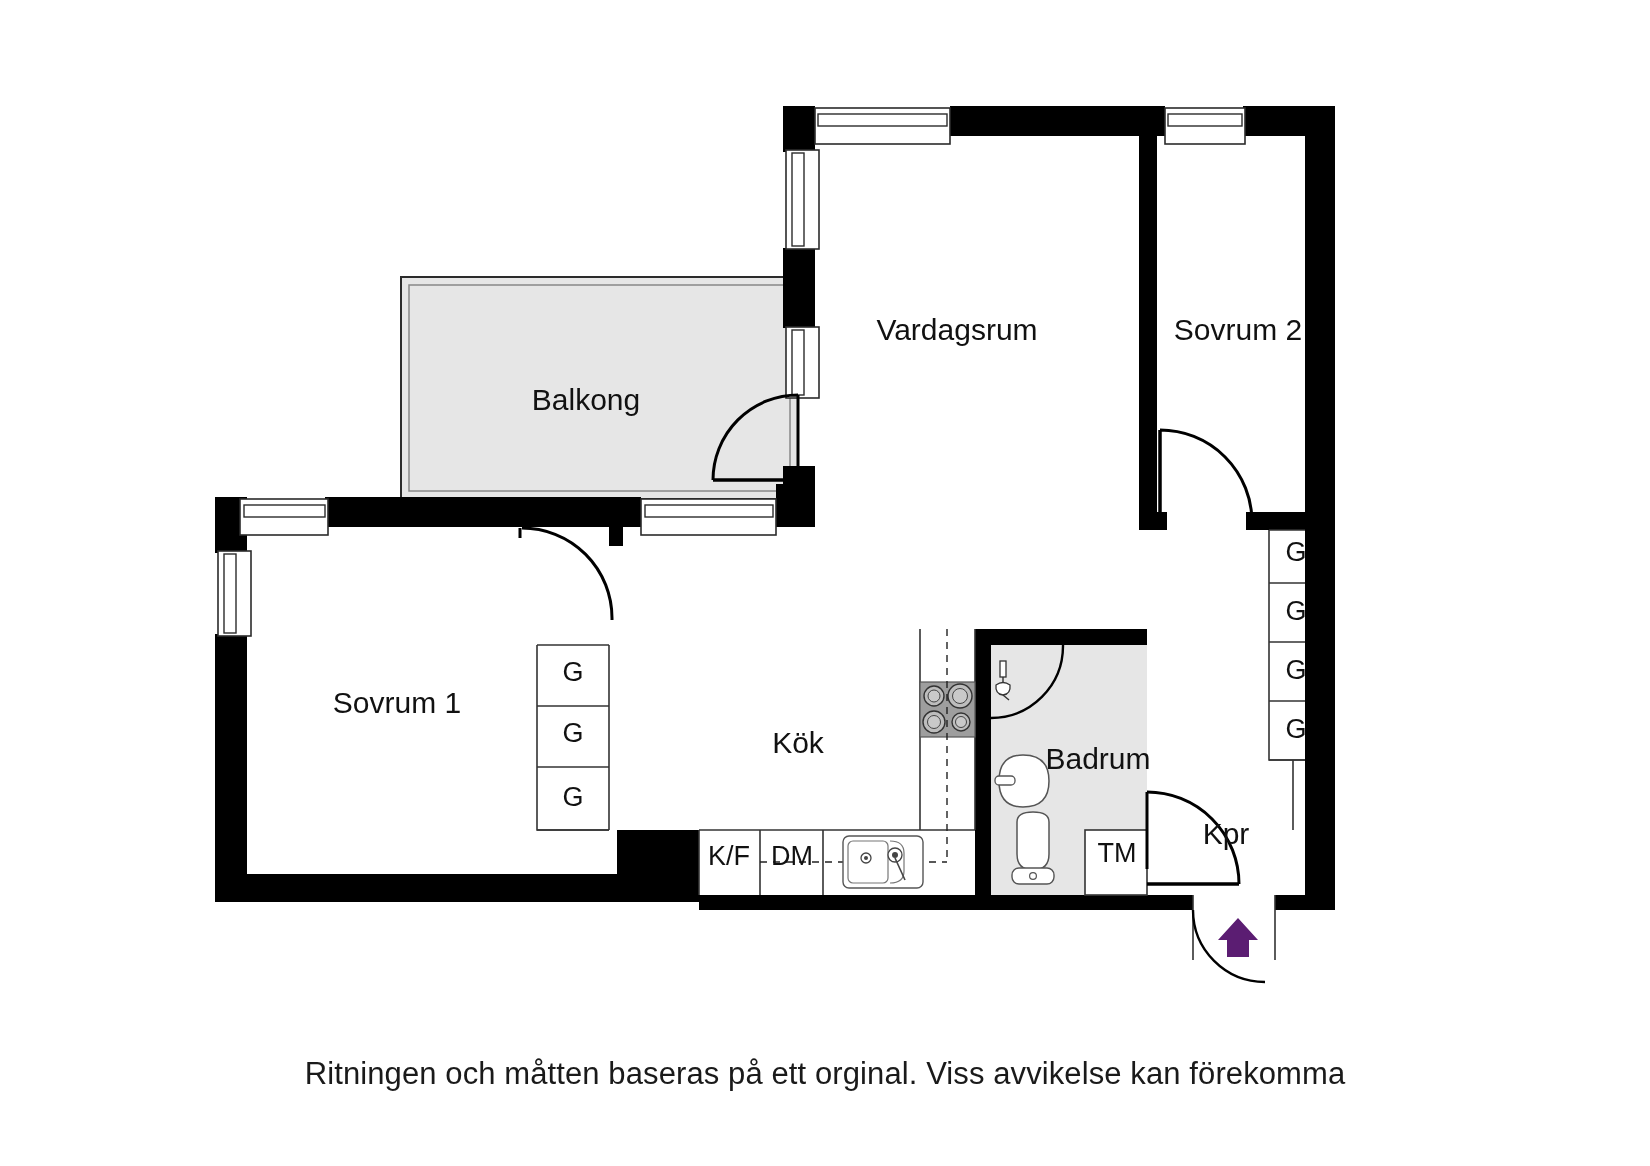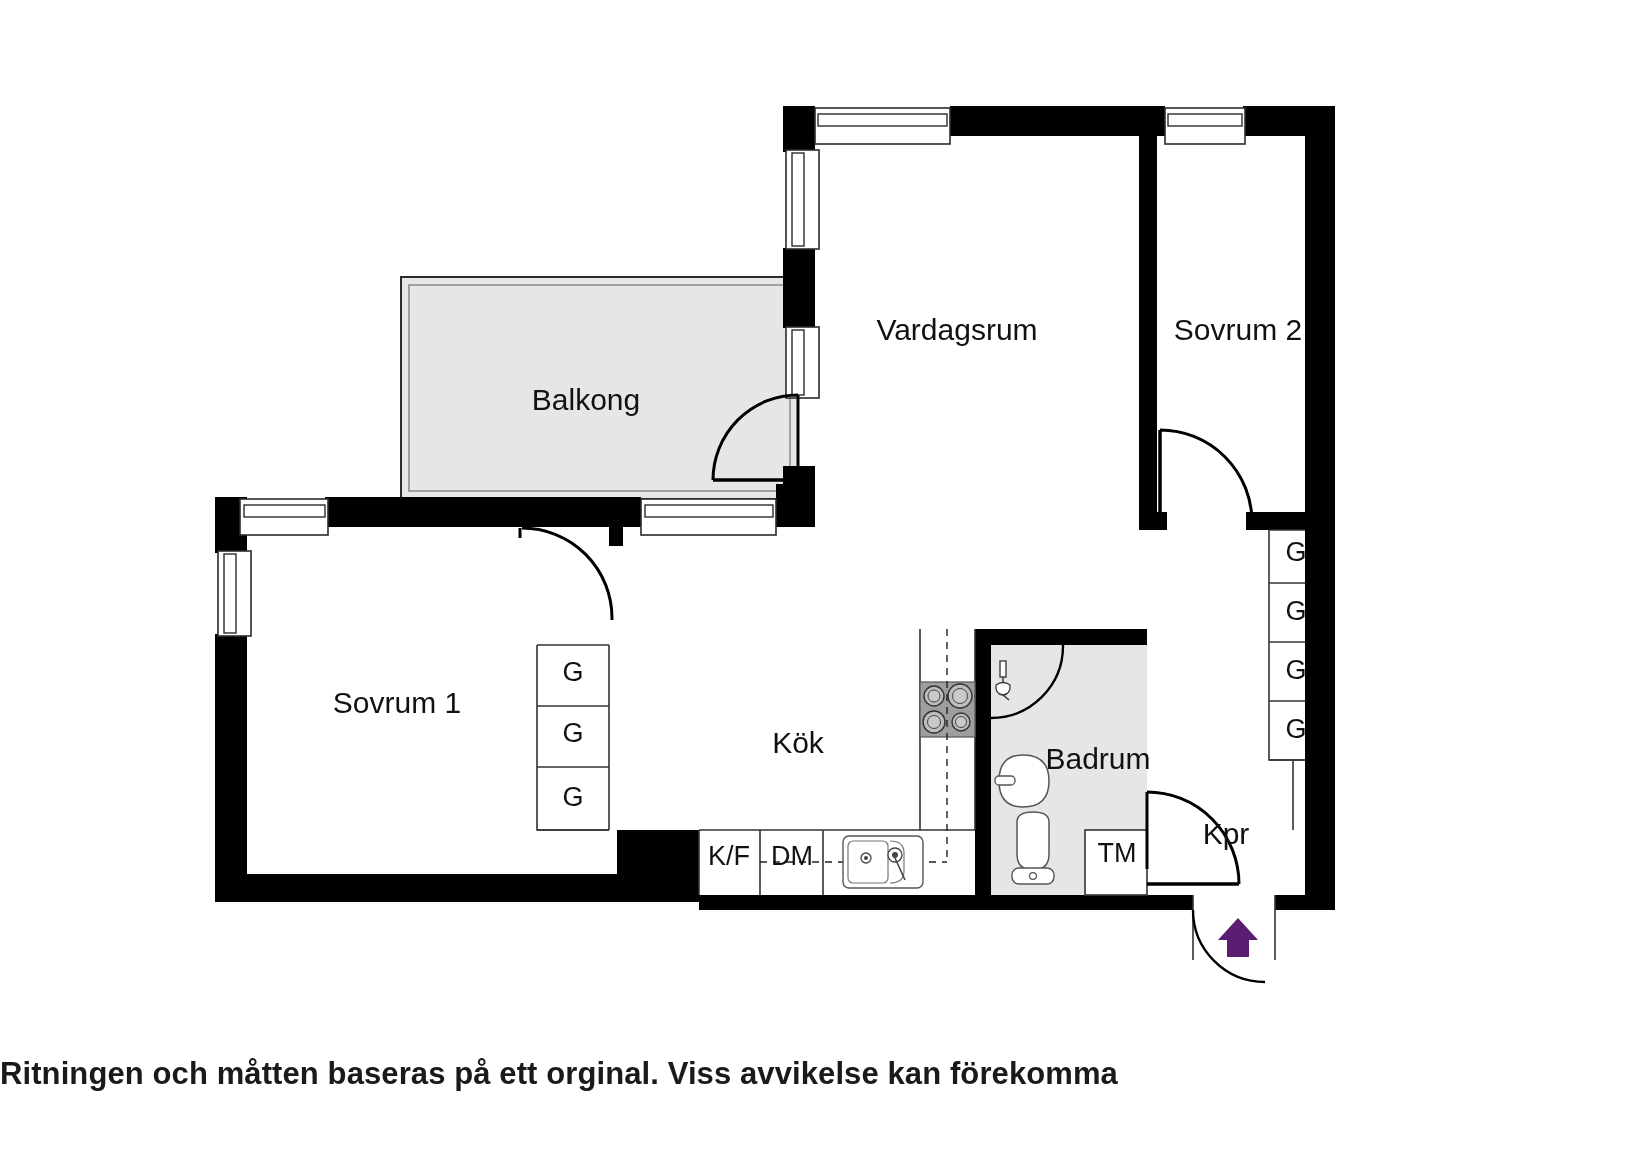--- a/index.html
+++ b/index.html
@@ -42,26 +42,25 @@
     font-size: 27px;
     fill: #111111;
     text-anchor: middle;
     dominant-baseline: middle;
   }
   .caption-text {
     position: absolute;
     left: 0;
     top: 1056px;
     width: 1650px;
-    text-align: left;
+    text-align: center;
     font-family: "Liberation Sans", sans-serif;
     font-size: 31px;
     color: #1a1a1a;
     letter-spacing: 0.1px;
-    font-weight: bold;
   }
 </style>
 </head>
 <body>
 
 <div id="page">
 
   <svg id="plan-svg" viewBox="0 0 1650 1166">
 
     <g>

